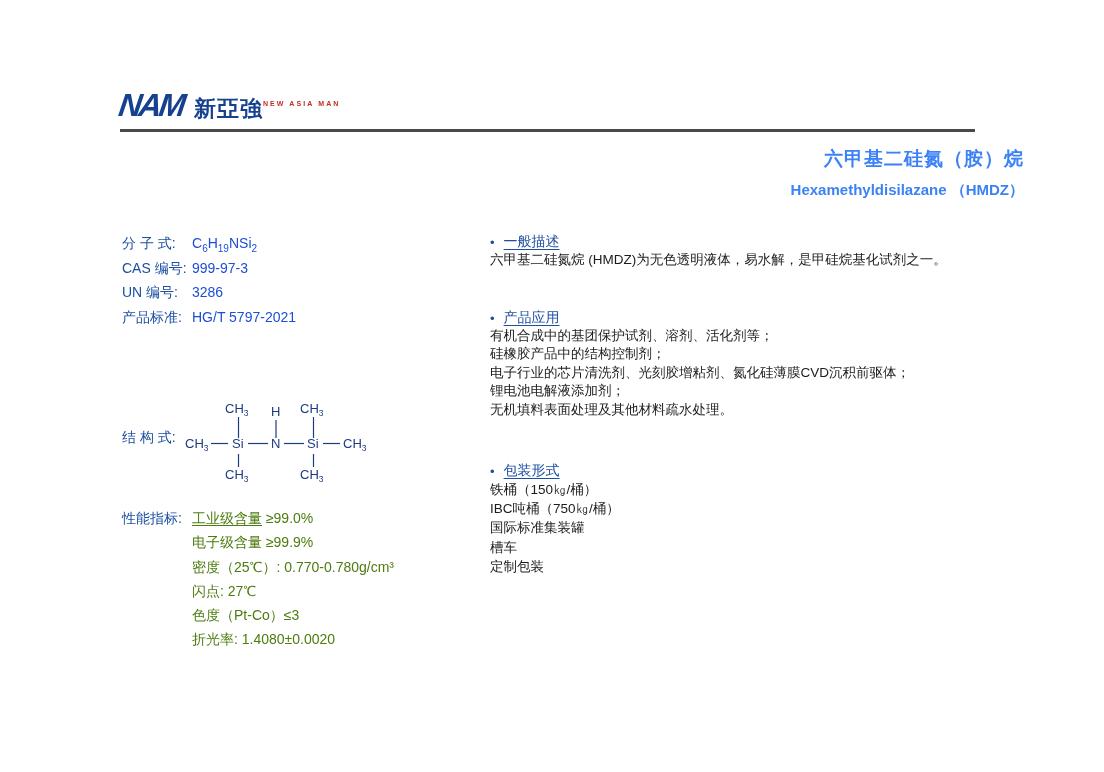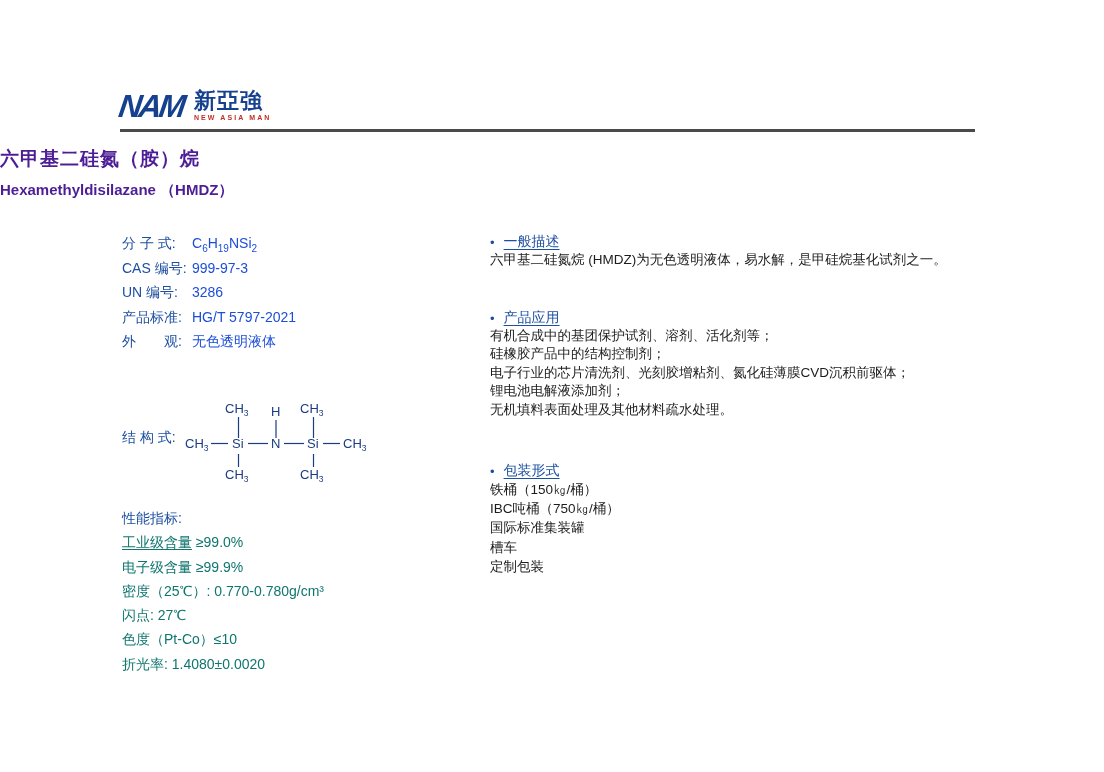--- a/index.html
+++ b/index.html
@@ -8,45 +8,45 @@
     font-family:"Liberation Sans", sans-serif; overflow:hidden;
     -webkit-font-smoothing:antialiased;
   }
 
   
   .logo-row { position:absolute; left:119px; top:90px; display:flex; align-items:flex-end; gap:7px; }
   .nam {
     font-size:32px; font-weight:900; font-style:italic; letter-spacing:-3px;
     color:#16418e; line-height:0.95; transform:skewX(-8deg); padding-right:4px;
   }
-  .logo-right { display:flex; flex-direction:column; align-items:flex-start; }
+  .logo-right { display:flex; flex-direction:row; align-items:flex-start; }
   .logo-cn { font-size:22px; font-weight:800; color:#16418e; letter-spacing:1px; line-height:1; }
   .logo-en { font-size:7px; font-weight:700; color:#bf2e22; letter-spacing:2.1px; margin-top:2px; line-height:1; }
   .rule { position:absolute; left:120px; top:129px; width:855px; height:3px; background:#4a4a4a; }
 
   
-  .titles { position:absolute; left:0; top:146px; width:1024px; text-align:left; color:#4c1d95; }
+  .titles { position:absolute; left:0; top:146px; width:1024px; text-align:right; color:#3b82f6; }
   .title-main { font-size:19px; font-weight:bold; margin:0; letter-spacing:1px; }
   .title-sub  { font-size:15px; font-weight:600; margin:9px 0 0 0; }
 
   
   .props { position:absolute; left:122px; top:231px; font-size:14px; }
   .prow { display:flex; line-height:24.6px; }
   .plabel { color:#1d4fa1; width:70px; flex:none; }
   .pvalue { color:#1d4ed8; }
   sub { font-size:10px; line-height:0; }
 
   
   .struct-label { position:absolute; left:122px; top:429px; font-size:14px; color:#1d4fa1; }
   .struct-svg { position:absolute; left:183px; top:398px; }
 
   
-  .specs { position:absolute; left:122px; top:506px; display:flex; font-size:14px;flex-direction:column; }
+  .specs { position:absolute; left:122px; top:506px; display:flex; font-size:14px; }
   .specs .plabel { line-height:24.3px; }
-  .spec-items .spec-item { line-height:24.3px; color:#0f766e; white-space:nowrap; }
+  .spec-items .spec-item { line-height:24.3px; color:#4d7c0f; white-space:nowrap; }
   .u { text-decoration:underline; text-underline-offset:2px; }
 
   
   .rsec { position:absolute; left:490px; color:#1c1c1c; }
   .rsec .head { display:flex; align-items:center; gap:9px; color:#1d4fa1; font-size:14px; }
   .rsec .bullet { font-size:13px; line-height:1; }
   .rsec .head-label { text-decoration:underline; text-underline-offset:2.5px; }
   .rsec .lines { }
   .rsec .line { font-size:13.5px; line-height:18.4px; white-space:nowrap; }
   .sec-general  { top:233px; }
@@ -83,24 +83,20 @@
       <span class="pvalue">999-97-3</span>
     </div>
     <div class="prow">
       <span class="plabel">UN 编号:</span>
       <span class="pvalue">3286</span>
     </div>
     <div class="prow">
       <span class="plabel">产品标准:</span>
       <span class="pvalue">HG/T 5797-2021</span>
     </div>
-    <div class="prow">
-      <span class="plabel">外　　观:</span>
-      <span class="pvalue">无色透明液体</span>
-    </div>
   </div>
 
   <span class="struct-label">结 构 式:</span>
   <svg class="struct-svg" width="190" height="86" viewBox="0 0 190 86" font-family="Liberation Sans, sans-serif" font-size="13" fill="#1c3c80">
 
     <text x="42" y="15"><tspan>CH</tspan><tspan dy="3" font-size="8.5">3</tspan></text>
     <text x="88" y="18"><tspan>H</tspan></text>
     <text x="117" y="15"><tspan>CH</tspan><tspan dy="3" font-size="8.5">3</tspan></text>
 
     <line x1="55.5" y1="19" x2="55.5" y2="40" stroke="#1c3c80" stroke-width="1.2"></line>
@@ -124,21 +120,21 @@
     <text x="117" y="81"><tspan>CH</tspan><tspan dy="3" font-size="8.5">3</tspan></text>
   </svg>
 
   <div class="specs">
     <span class="plabel">性能指标:</span>
     <div class="spec-items">
         <div class="spec-item"><span class="u">工业级含量</span> ≥99.0%</div>
         <div class="spec-item">电子级含量 ≥99.9%</div>
         <div class="spec-item">密度（25℃）: 0.770-0.780g/cm³</div>
         <div class="spec-item">闪点: 27℃</div>
-        <div class="spec-item">色度（Pt-Co）≤10</div>
+        <div class="spec-item">色度（Pt-Co）≤3</div>
         <div class="spec-item">折光率: 1.4080±0.0020</div>
       </div>
   </div>
 
   <div class="rsec sec-general">
     <div class="head">
       <span class="bullet">•</span>
       <span class="head-label">一般描述</span>
     </div>
     <div class="lines">

